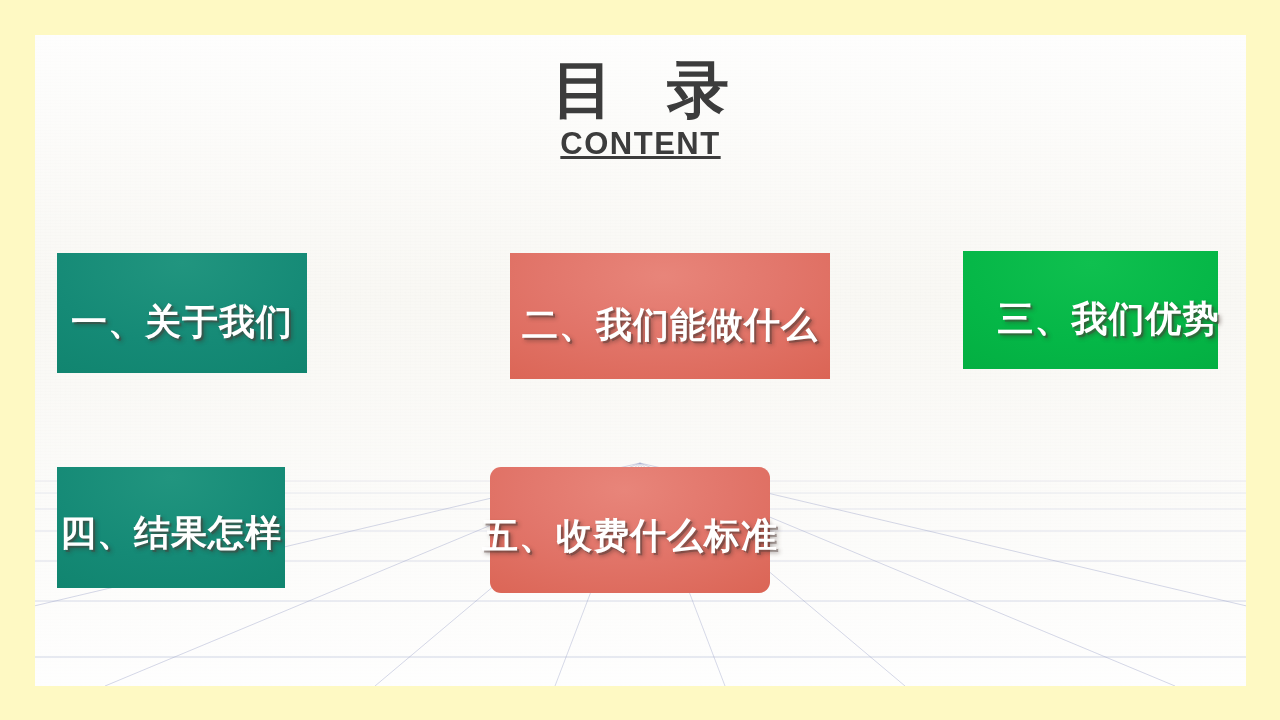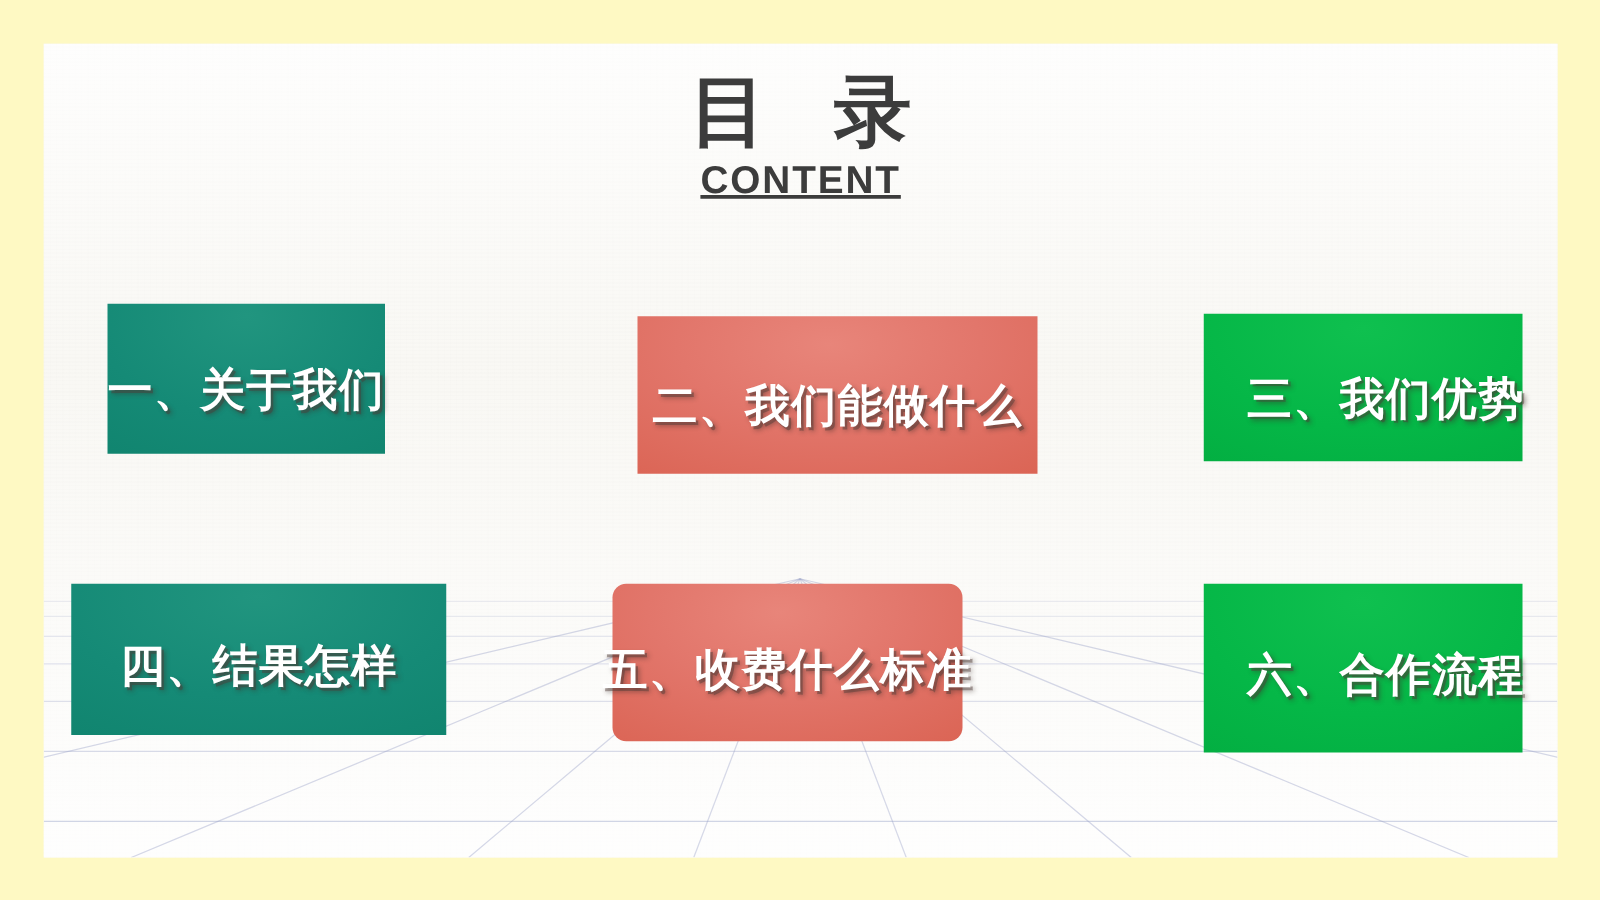--- a/index.html
+++ b/index.html
@@ -120,24 +120,24 @@
     background:
       radial-gradient(95% 120% at 48% 18%, #e8857a 0%, #e2766b 40%, #d9604f 100%);
   }
   .green {
     background:
       radial-gradient(110% 140% at 50% 10%, #0fc04f 0%, #05b747 48%, #02a93e 100%);
     padding-left: 36px;
   }
 
   
-  #box-1 { left: 22px;  top: 208px; width: 222px; height: 120px; margin-left: 29px; }
+  #box-1 { left: 22px;  top: 218px; width: 250px; height: 120px; }
   #box-2 { left: 475px; top: 218px; width: 320px; height: 126px; }
   #box-3 { left: 928px; top: 216px; width: 255px; height: 118px; }
-  #box-4 { left: 22px;  top: 432px; width: 300px; height: 121px; }
+  #box-4 { left: 22px;  top: 432px; width: 228px; height: 121px; }
   #box-5 { left: 455px; top: 432px; width: 280px; height: 126px; border-radius: 11px; }
   #box-6 { left: 928px; top: 432px; width: 255px; height: 135px; }
 
   
   #box-1 .box-label,
   #box-2 .box-label,
   #box-3 .box-label { transform: translateY(9px); }
   #box-4 .box-label,
   #box-5 .box-label,
   #box-6 .box-label { transform: translateY(6px); }
@@ -191,18 +191,15 @@
     </div>
 
     <div class="box teal" id="box-4">
       <span class="box-label">四、结果怎样</span>
     </div>
 
     <div class="box coral" id="box-5">
       <span class="box-label">五、收费什么标准</span>
     </div>
 
-    <div class="box green" id="box-6">
-      <span class="box-label">六、合作流程</span>
-    </div>
 
   </div>
 </div>
 
 </body></html>

